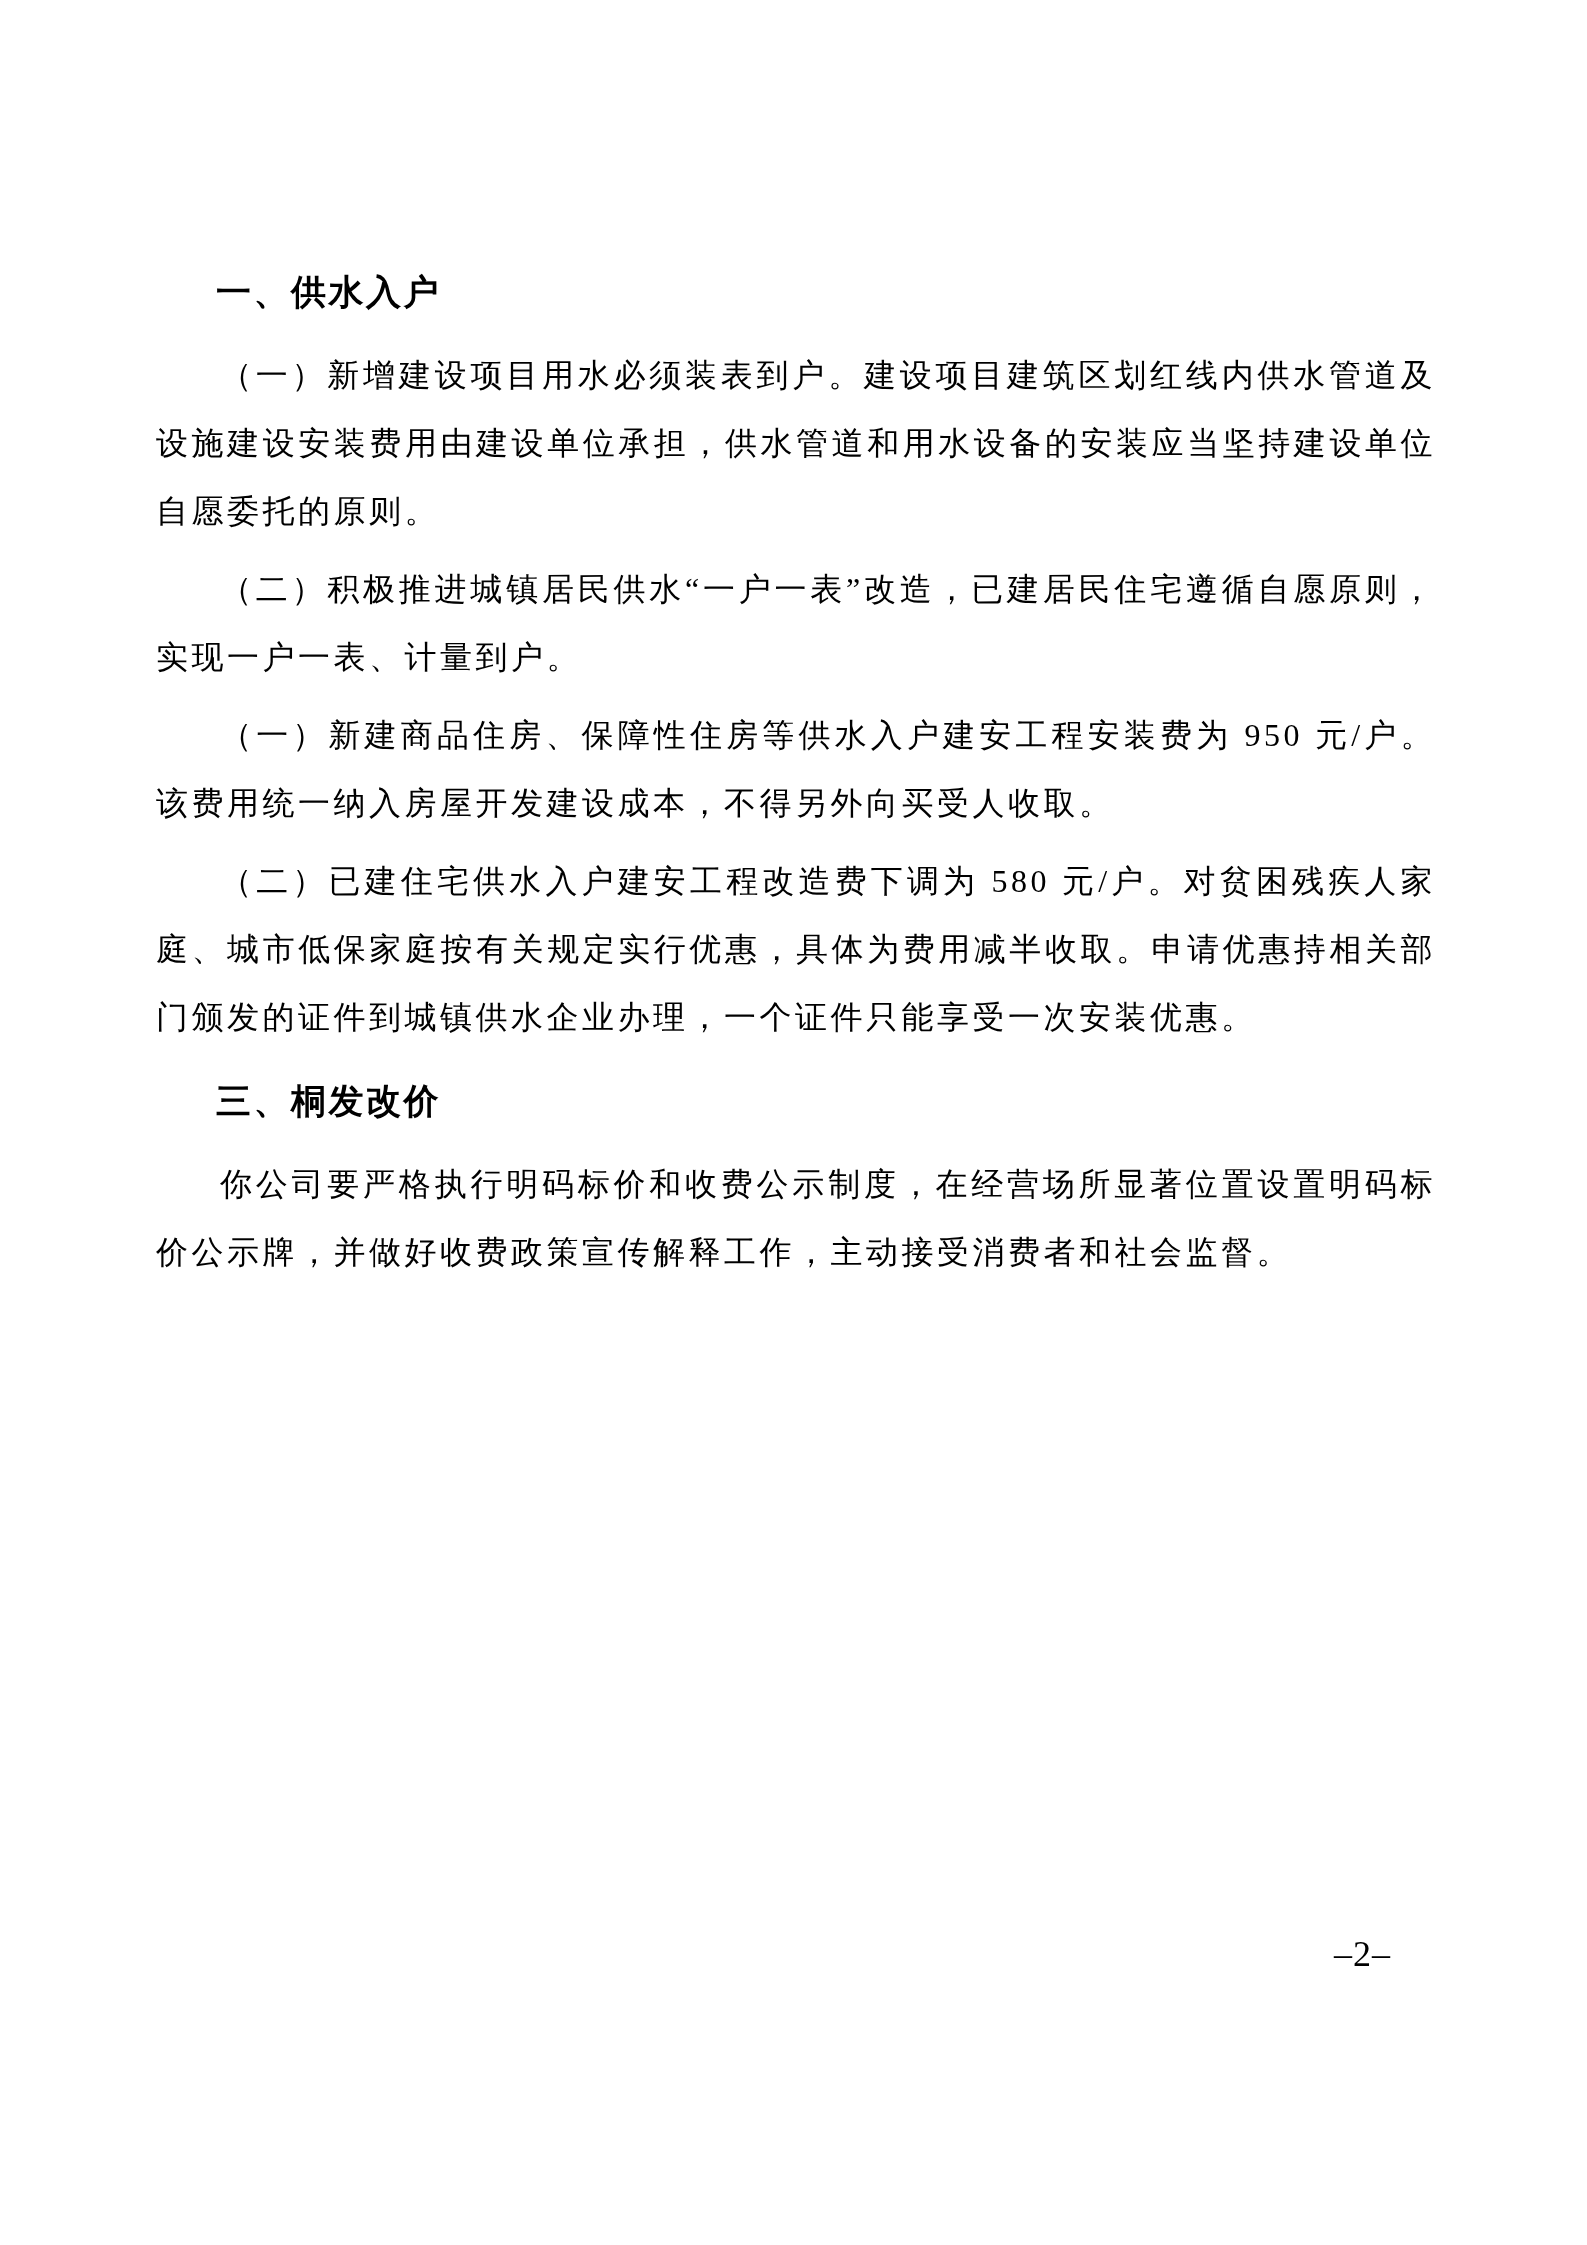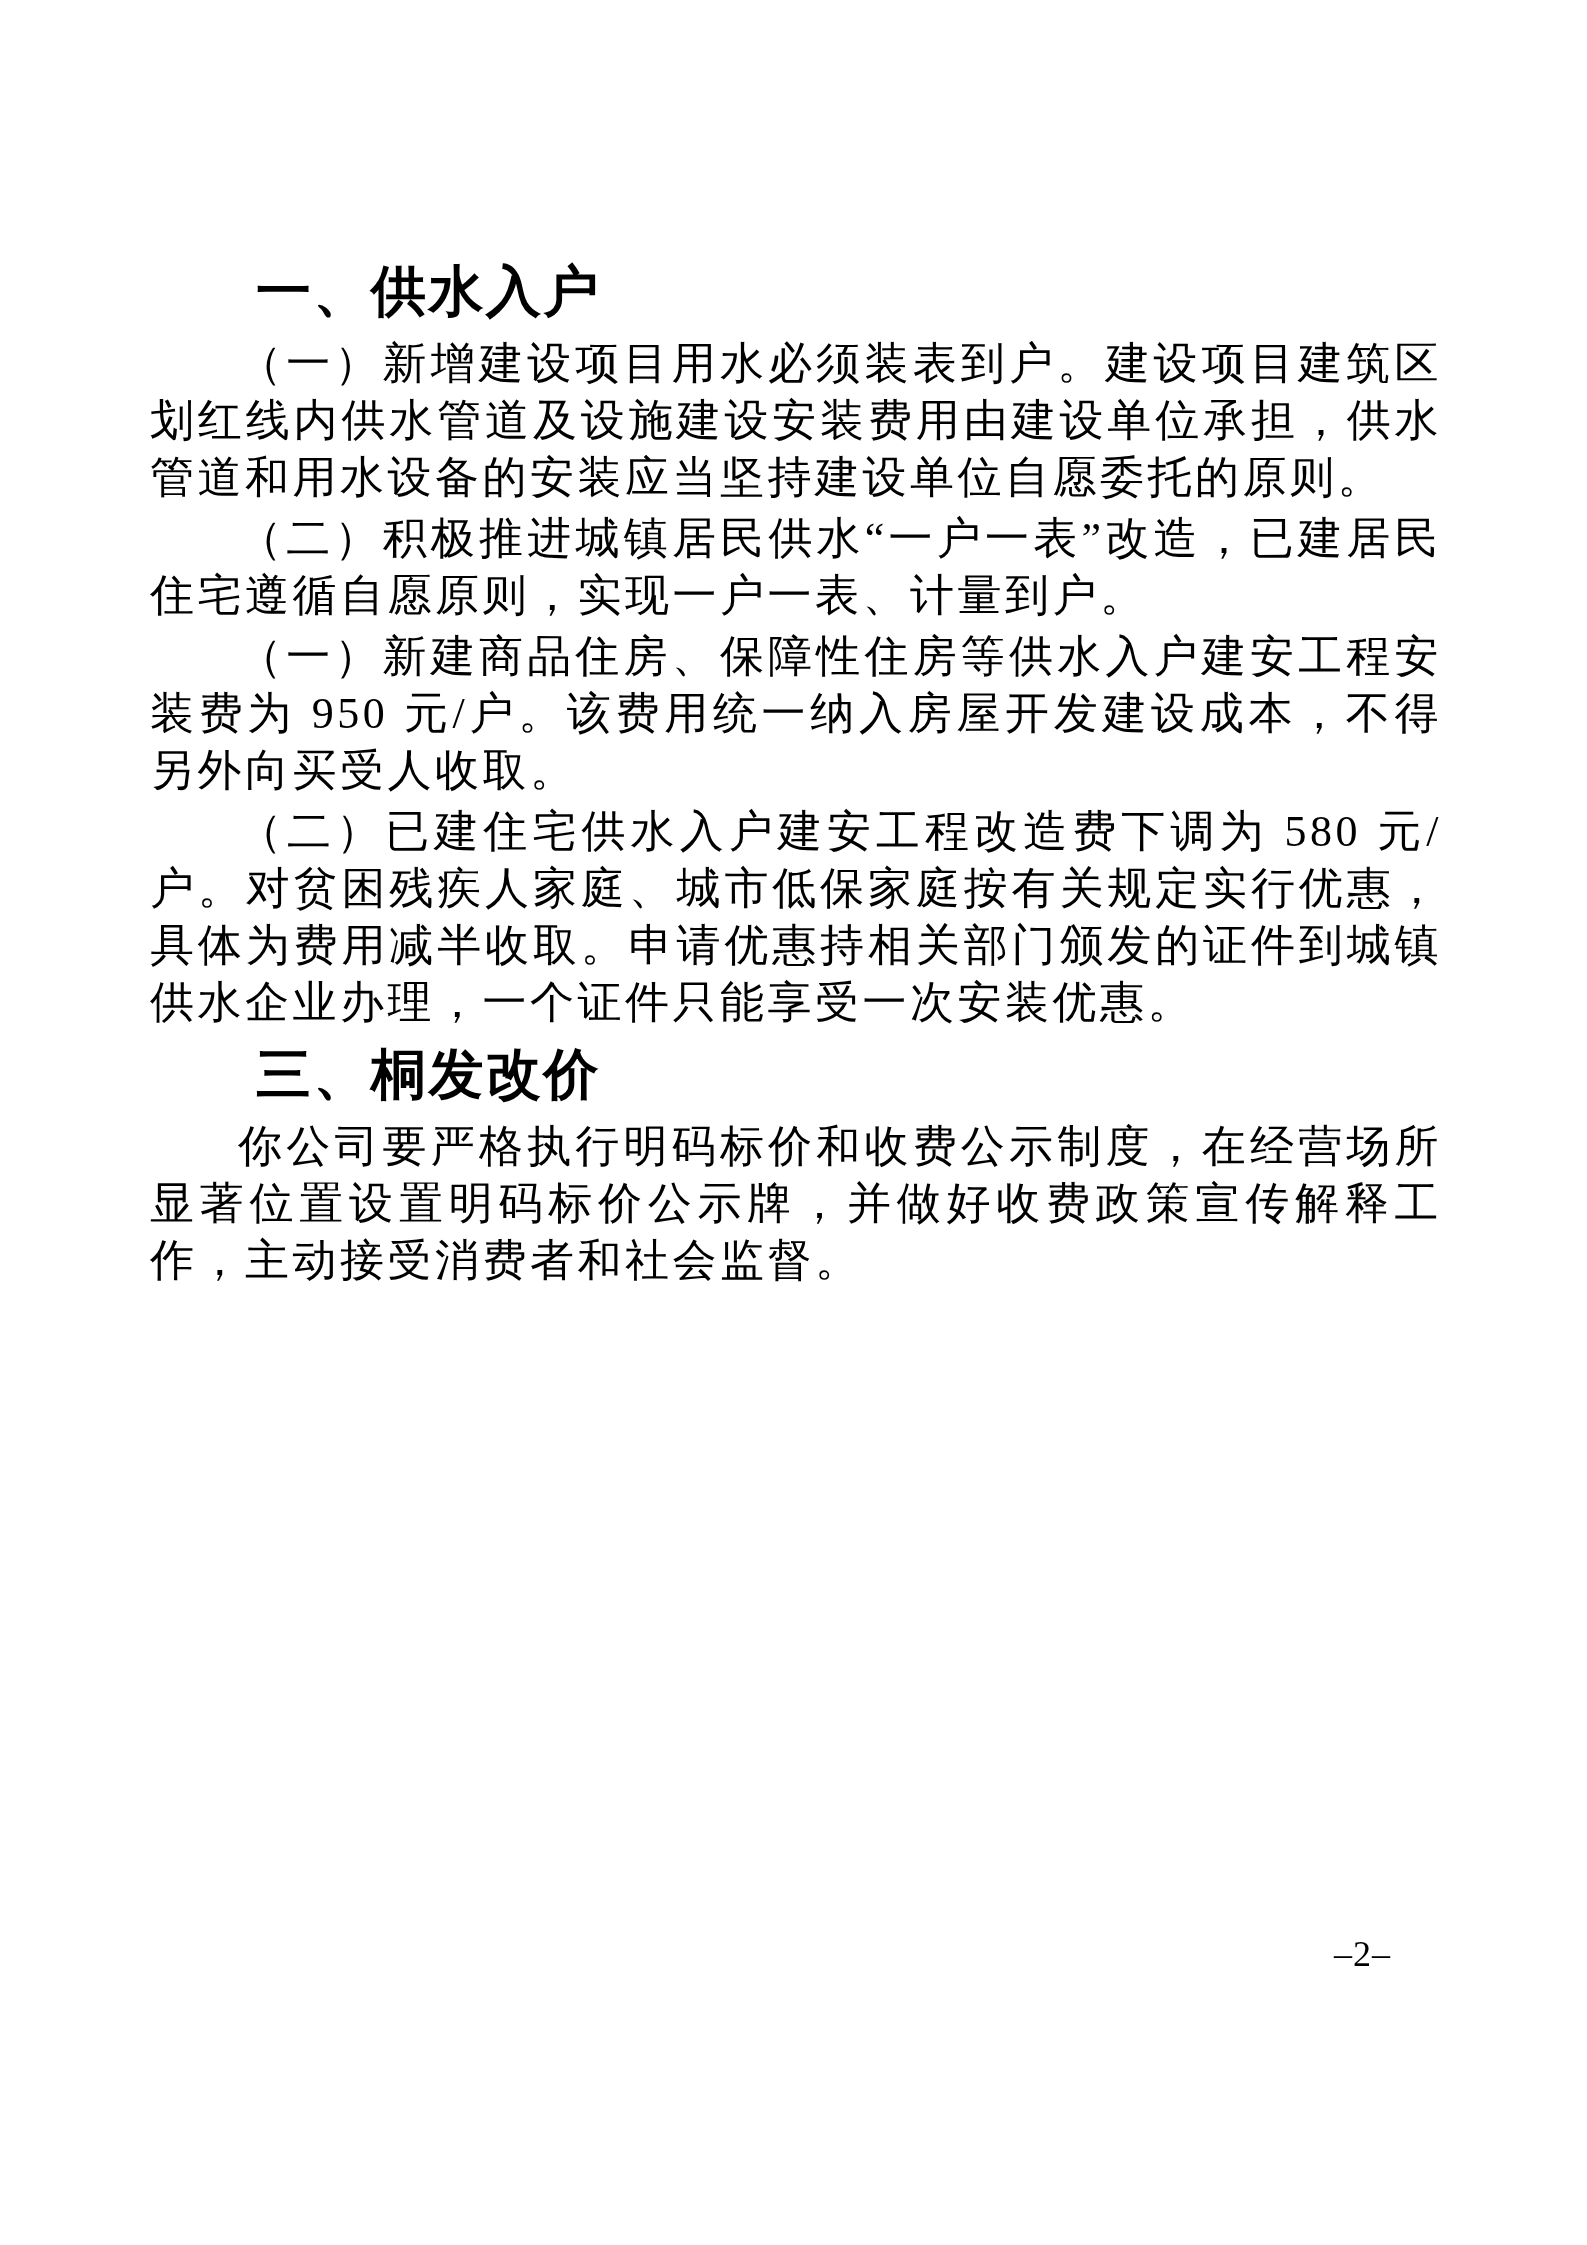--- a/index.html
+++ b/index.html
@@ -22,32 +22,32 @@
     background: #ffffff;
     overflow: hidden;
   }
   .content {
     position: absolute;
     left: 146px;
     top: 252px;
     width: 1300px;
   }
   .content p {
-    margin: 4px;
-    font-size: 44px;
-    line-height: 57px;
+    margin: 10px;
+    font-size: 32px;
+    line-height: 68px;
     letter-spacing: 3.5px;
     text-align: justify;
     text-justify: inter-character;
     text-indent: 2em;
     font-weight: 400;
   }
   .content h2 {
     margin: 0;
-    font-size: 55px;
+    font-size: 35px;
     line-height: 79px;
     letter-spacing: 2.5px;
     text-indent: 2em;
     font-family: "Liberation Sans", "DejaVu Sans", sans-serif;
     font-weight: 700;
   }
   .page-number {
     position: absolute;
     top: 1934px;
     right: 196px;

